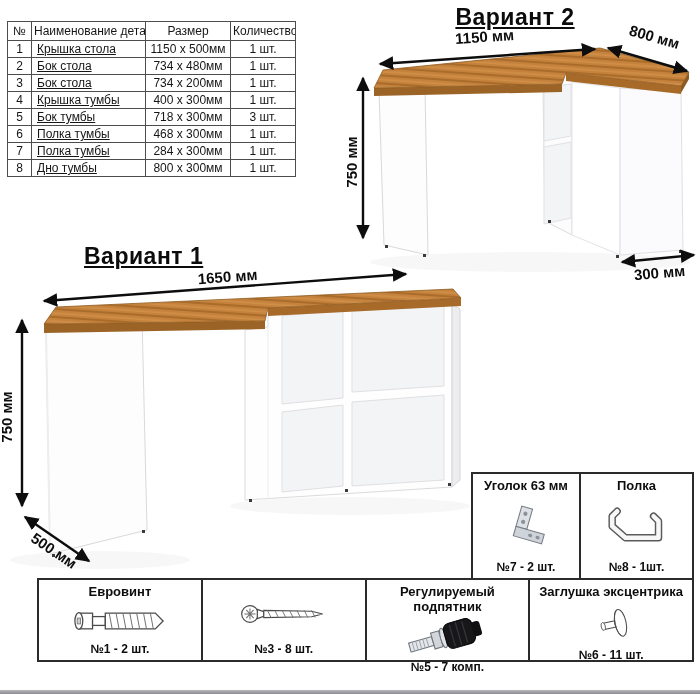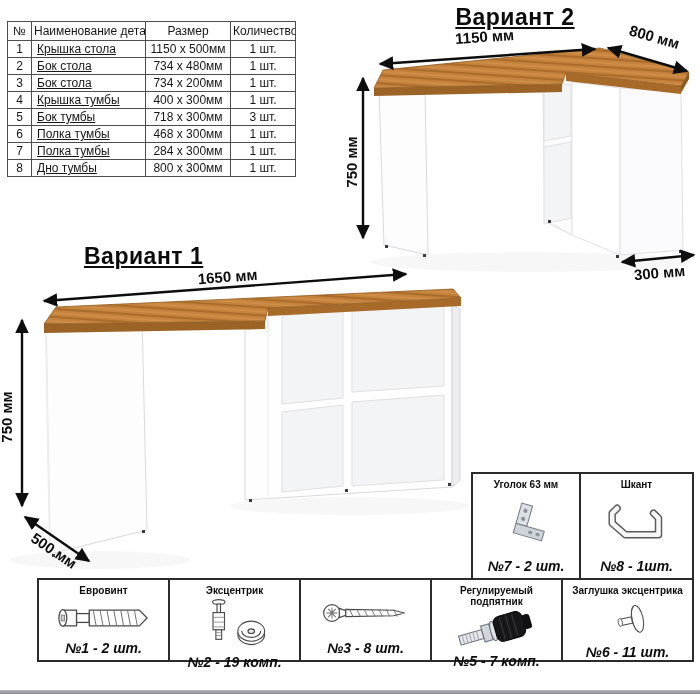--- a/index.html
+++ b/index.html
@@ -20,22 +20,22 @@
   svg.draw{position:absolute;overflow:visible;}
   .v2d{left:350px;top:0;width:350px;height:290px;}
   .v1d{left:0;top:240px;width:470px;height:345px;}
   .dimline{stroke:#0d0d0d;stroke-width:2.4;}
   text.dim{font-family:"Liberation Sans",sans-serif;font-size:15px;font-weight:700;
            fill:#0c0c0c;text-anchor:middle;}
   
   .hw{border:2px solid #2b2b2b;background:#fff;box-sizing:border-box;display:flex;
       flex-direction:column;align-items:center;justify-content:space-between;
       padding:5px 2px 4px;}
-  .hw .t{font-size:10px;font-weight:700;line-height:1.12;text-align:center;color:#0d0d0d;}
-  .hw .q{font-size:14px;font-weight:700;color:#0d0d0d;white-space:nowrap;font-style:italic;}
+  .hw .t{font-size:13px;font-weight:700;line-height:1.12;text-align:center;color:#0d0d0d;}
+  .hw .q{font-size:12px;font-weight:700;color:#0d0d0d;white-space:nowrap;}
   .hw .ic{flex:1;display:flex;align-items:center;justify-content:center;}
   .hw-pair{position:absolute;left:471px;top:472px;width:223px;height:108px;display:flex;}
   .hw-pair .hw{width:110px;}
   .hw-pair .hw + .hw{margin-left:-2px;width:115px;}
   .hw-row{position:absolute;left:37px;top:578px;width:657px;height:84px;display:flex;}
   .hw-row .hw{flex:1;}
   .hw-row .hw + .hw{margin-left:-2px;}
   .photo-edge{position:absolute;left:0;top:690px;width:700px;height:4px;
               background:linear-gradient(#b7b7bc,#8b8b91);}
 </style>
@@ -223,21 +223,21 @@
             <circle cx="44" cy="15" r="3" fill="#8b9198"></circle>
             <circle cx="44" cy="27" r="3" fill="#8b9198"></circle>
             <ellipse cx="59" cy="43" rx="3" ry="2.4" fill="#8b9198"></ellipse>
             <ellipse cx="70" cy="43" rx="3" ry="2.4" fill="#8b9198"></ellipse>
           </g>
         </svg>
       </div>
       <div class="q">№7 - 2 шт.</div>
     </div>
     <div class="hw">
-      <div class="t">Шкант</div>
+      <div class="t">Полка</div>
       <div class="ic">
         <svg width="84" height="48" viewBox="0 0 100 58">
           <path d="M26,10 L20,16 L20,28 L36,42 L76,42 L76,22 L70,16" fill="none" stroke="#5a5a5a" stroke-width="9" stroke-linecap="round" stroke-linejoin="round"></path>
           <path d="M26,10 L20,16 L20,28 L36,42 L76,42 L76,22 L70,16" fill="none" stroke="#f7f7f7" stroke-width="5.5" stroke-linecap="round" stroke-linejoin="round"></path>
         </svg>
       </div>
       <div class="q">№8 - 1шт.</div>
     </div>
   </div>
 
@@ -253,41 +253,20 @@
             <rect x="22" y="15.5" width="13" height="9"></rect>
             <path d="M35,12 H86 L94,20 L86,28 H35 z"></path>
           </g>
           <rect x="6.3" y="17" width="3.4" height="6" fill="#cfcfcf" stroke="#6a6a6a" stroke-width="0.8"></rect>
           <path d="M39,12 l3,16 m4,-16 l3,16 m4,-16 l3,16 m4,-16 l3,16 m4,-16 l3,16 m4,-16 l3,16 m4,-16 l3,16" stroke="#6f6f6f" stroke-width="1" fill="none"></path>
         </svg>
       </div>
       <div class="q">№1 - 2 шт.</div>
     </div>
 
-    <div class="hw">
-      <div class="t">Эксцентрик</div>
-      <div class="ic">
-        <svg width="86" height="58" viewBox="0 0 90 60">
-          <g stroke="#4a4a4a" stroke-width="1.2" fill="#ffffff">
-            <ellipse cx="28" cy="6" rx="6.5" ry="2.6"></ellipse>
-            <rect x="26.2" y="8" width="3.6" height="9"></rect>
-            <rect x="22" y="17" width="12" height="18"></rect>
-            <rect x="25" y="35" width="6" height="10"></rect>
-          </g>
-          <path d="M22,22 h12 M22,27 h12 M22,32 h12 M25,38 h6 M25,41 h6" stroke="#8a8a8a" stroke-width="0.9"></path>
-          <g stroke="#4a4a4a" stroke-width="1.2" fill="#ffffff">
-            <ellipse cx="62" cy="40" rx="14" ry="10.5"></ellipse>
-            <ellipse cx="62" cy="36.5" rx="14" ry="10.5"></ellipse>
-            <path d="M52,36 a10,7 0 1 0 20,0" fill="none"></path>
-            <ellipse cx="62" cy="36.5" rx="3.4" ry="2.4" fill="#e6e6e6"></ellipse>
-          </g>
-        </svg>
-      </div>
-      <div class="q">№2 - 19 комп.</div>
-    </div>
 
     <div class="hw">
       <div class="ic">
         <svg width="92" height="40" viewBox="0 0 100 40">
           <g stroke="#4a4a4a" stroke-width="1.3" fill="#ffffff">
             <circle cx="13" cy="20" r="9"></circle>
             <path d="M21,15 L28,17.5 L28,22.5 L21,25 z"></path>
             <path d="M28,16 L80,17 L92,20 L80,23 L28,24 z"></path>
           </g>
           <path d="M13,14 v12 M7,20 h12 M9,15.5 l8,9 M17,15.5 l-8,9" stroke="#6f6f6f" stroke-width="1.1"></path>

